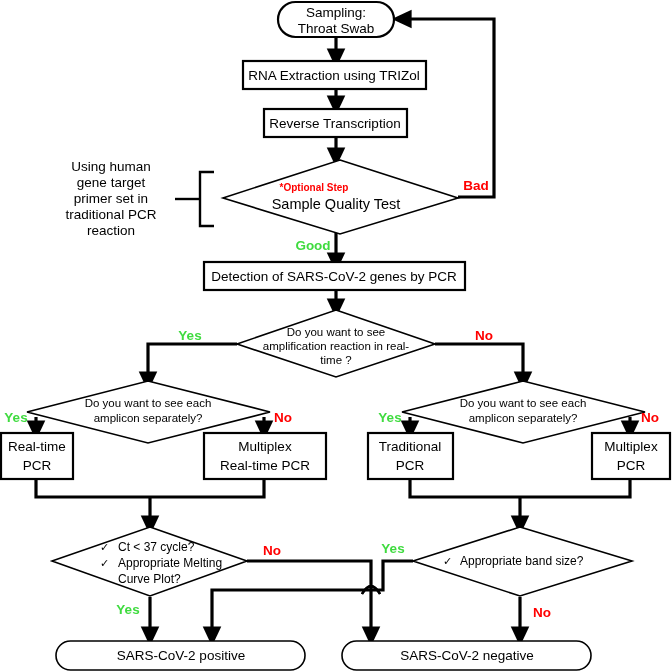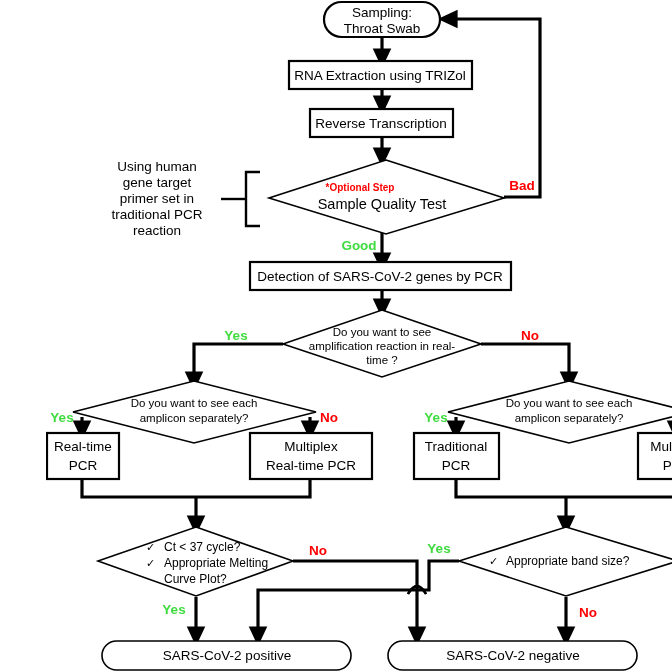--- a/index.html
+++ b/index.html
@@ -10,21 +10,20 @@
   body {
     width: 672px;
     height: 672px;
     overflow: hidden;
     font-family: "Liberation Sans", sans-serif;
   }
   #flowchart-root {
     position: relative;
     width: 608px;
     height: 672px;
-    padding-left: 46px;
   }
   svg#diagram {
     display: block;
     width: 672px;
     height: 672px;
   }
   .shape-line {
     fill: #ffffff;
     stroke: #000000;
     stroke-width: 2.2;

